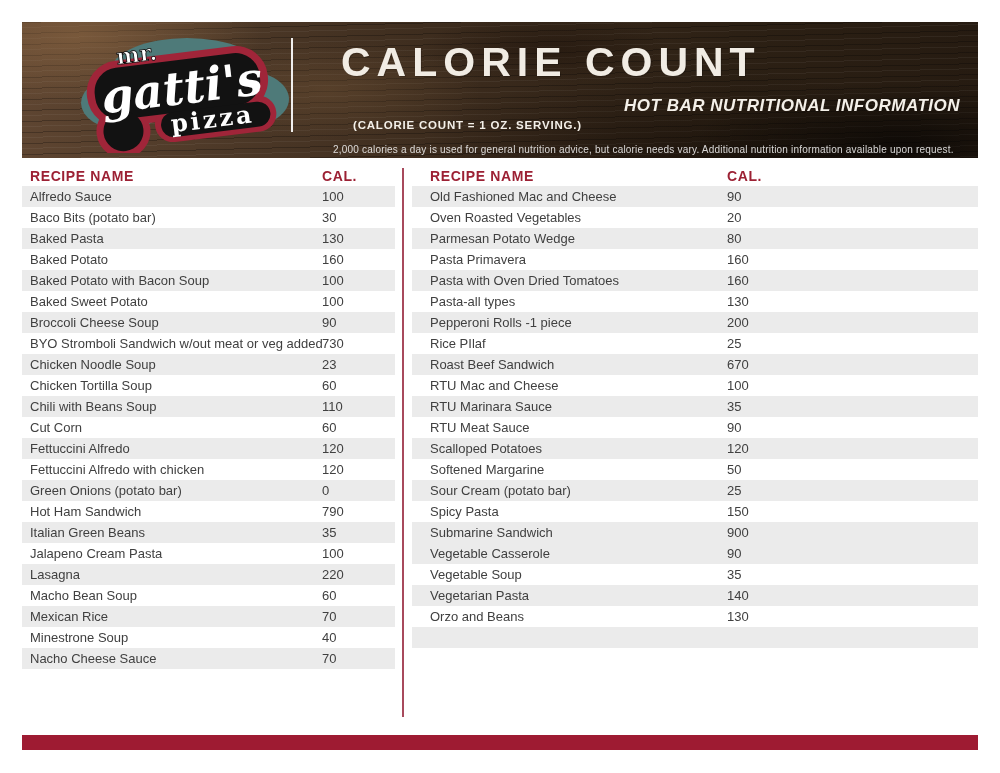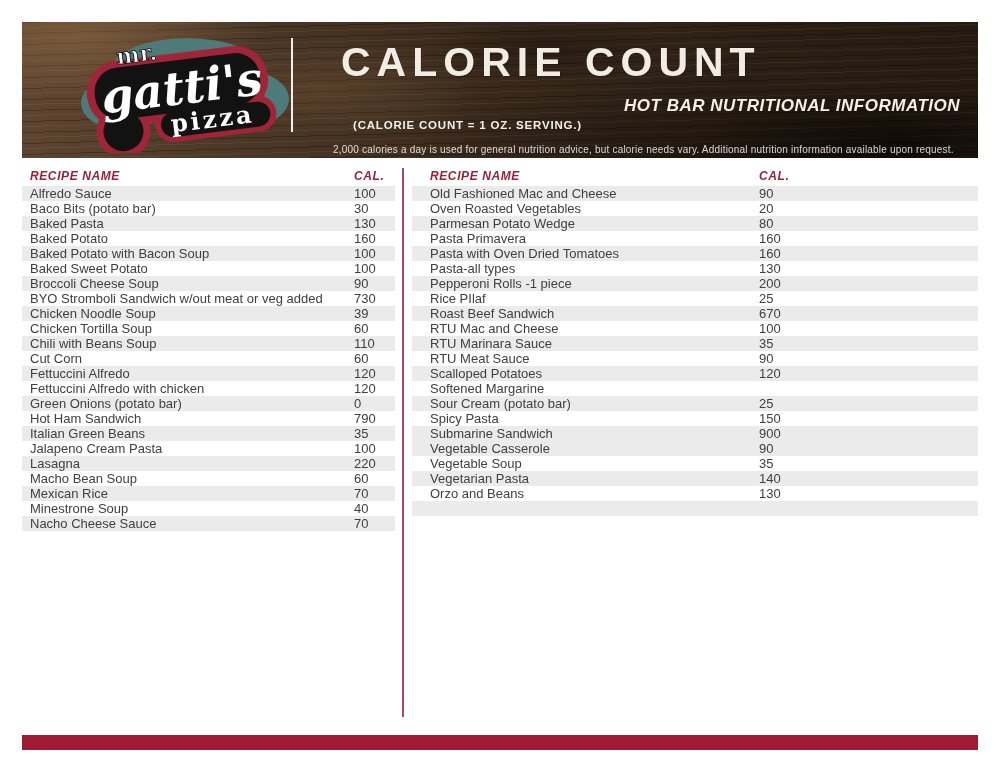--- a/index.html
+++ b/index.html
@@ -35,25 +35,25 @@
     letter-spacing:.5px;color:#f4f0e9;text-align:right;
   }
   .serving-note{margin-top:4px;font-size:11.5px;font-weight:bold;letter-spacing:.8px;color:#f4f0e9;margin-left:20px;}
   .disclaimer{margin-top:13px;font-size:10px;letter-spacing:.2px;color:rgba(255,255,255,.82);}
 
   
   .col{position:absolute;top:165px;}
   .col-left{left:22px;width:373px;}
   .col-right{left:412px;width:566px;}
   .thead{display:flex;height:21px;align-items:center;}
-  .th{color:#9c2134;font-weight:bold;font-size:12px;letter-spacing:.6px;font-style:italic;}
+  .th{color:#9c2134;font-weight:bold;font-size:14px;letter-spacing:.6px;}
   .cell-name{flex:0 0 292px;padding-left:8px;box-sizing:content-box;overflow:hidden;white-space:nowrap;}
   .col-right .cell-name{flex:0 0 297px;padding-left:18px;}
-  .cell-cal{flex:1;margin-left:32px;}
-  .row{display:flex;height:15px;align-items:center;font-size:13px;color:#404040;}
+  .cell-cal{flex:1;}
+  .row{display:flex;height:21px;align-items:center;font-size:13px;color:#404040;}
   .row.alt{background:#ebebeb;}
   .col-divider{position:absolute;left:402px;top:168px;width:1.5px;height:549px;background:#a84a5c;}
 
   
   .footer-bar{position:absolute;left:22px;top:735px;width:956px;height:15px;background:#9e1b32;}
 </style>
 </head>
 <body>
 
 <div class="page">
@@ -121,21 +121,21 @@
         <div class="row alt">
           <span class="cell-name">Broccoli Cheese Soup</span>
           <span class="cell-cal">90</span>
         </div>
         <div class="row">
           <span class="cell-name">BYO Stromboli Sandwich w/out meat or veg added</span>
           <span class="cell-cal">730</span>
         </div>
         <div class="row alt">
           <span class="cell-name">Chicken Noodle Soup</span>
-          <span class="cell-cal">39</span>
+          <span class="cell-cal">23</span>
         </div>
         <div class="row">
           <span class="cell-name">Chicken Tortilla Soup</span>
           <span class="cell-cal">60</span>
         </div>
         <div class="row alt">
           <span class="cell-name">Chili with Beans Soup</span>
           <span class="cell-cal">110</span>
         </div>
         <div class="row">
@@ -244,20 +244,21 @@
         <div class="row">
           <span class="cell-name">RTU Meat Sauce</span>
           <span class="cell-cal">90</span>
         </div>
         <div class="row alt">
           <span class="cell-name">Scalloped Potatoes</span>
           <span class="cell-cal">120</span>
         </div>
         <div class="row">
           <span class="cell-name">Softened Margarine</span>
+          <span class="cell-cal">50</span>
         </div>
         <div class="row alt">
           <span class="cell-name">Sour Cream (potato bar)</span>
           <span class="cell-cal">25</span>
         </div>
         <div class="row">
           <span class="cell-name">Spicy Pasta</span>
           <span class="cell-cal">150</span>
         </div>
         <div class="row alt">

